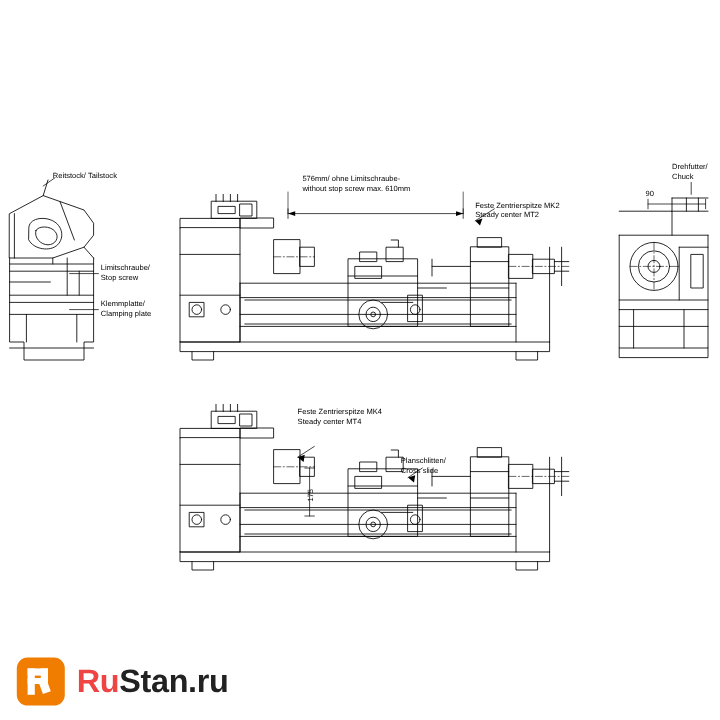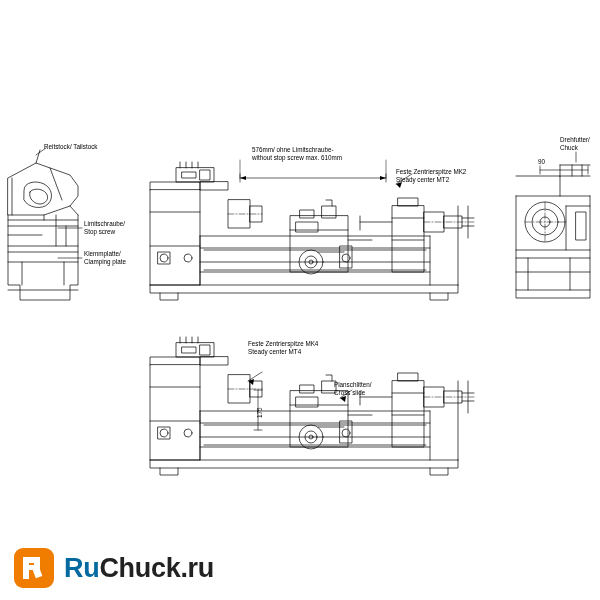--- a/index.html
+++ b/index.html
@@ -87,21 +87,21 @@
     left: 18px; top: 20px; width: 7px; height: 11px;
     transform: rotate(-20deg); transform-origin: left top;
   }
   .logo-text {
     margin-left: 10px;
     font-size: 27px;
     color: #222222;
     font-weight: bold;
     letter-spacing: -0.3px;
   }
-  .logo-text .ru { color: #0369a1; }
+  .logo-text .ru { color: #ef4444; }
 </style>
 </head>
 <body>
 
 <div id="page">
 
   <div class="drawing-area">
     <svg width="600" height="540" viewBox="0 0 600 540" xmlns="http://www.w3.org/2000/svg">
       <g fill="none" stroke="#000000" stroke-width="0.7" stroke-linejoin="round" stroke-linecap="round">
 
@@ -347,18 +347,18 @@
 
   <div id="footer">
     <div id="footer-inner">
       <div class="logo-box">
         <span class="bar b1"></span>
         <span class="bar b2"></span>
         <span class="bar b3"></span>
         <span class="bar b4"></span>
         <span class="bar b5"></span>
       </div>
-      <div class="logo-text"><span class="ru">Ru</span><span>Chuck.ru</span></div>
+      <div class="logo-text"><span class="ru">Ru</span><span>Stan.ru</span></div>
     </div>
 
   </div>
 
 </div>
 
 </body></html>

